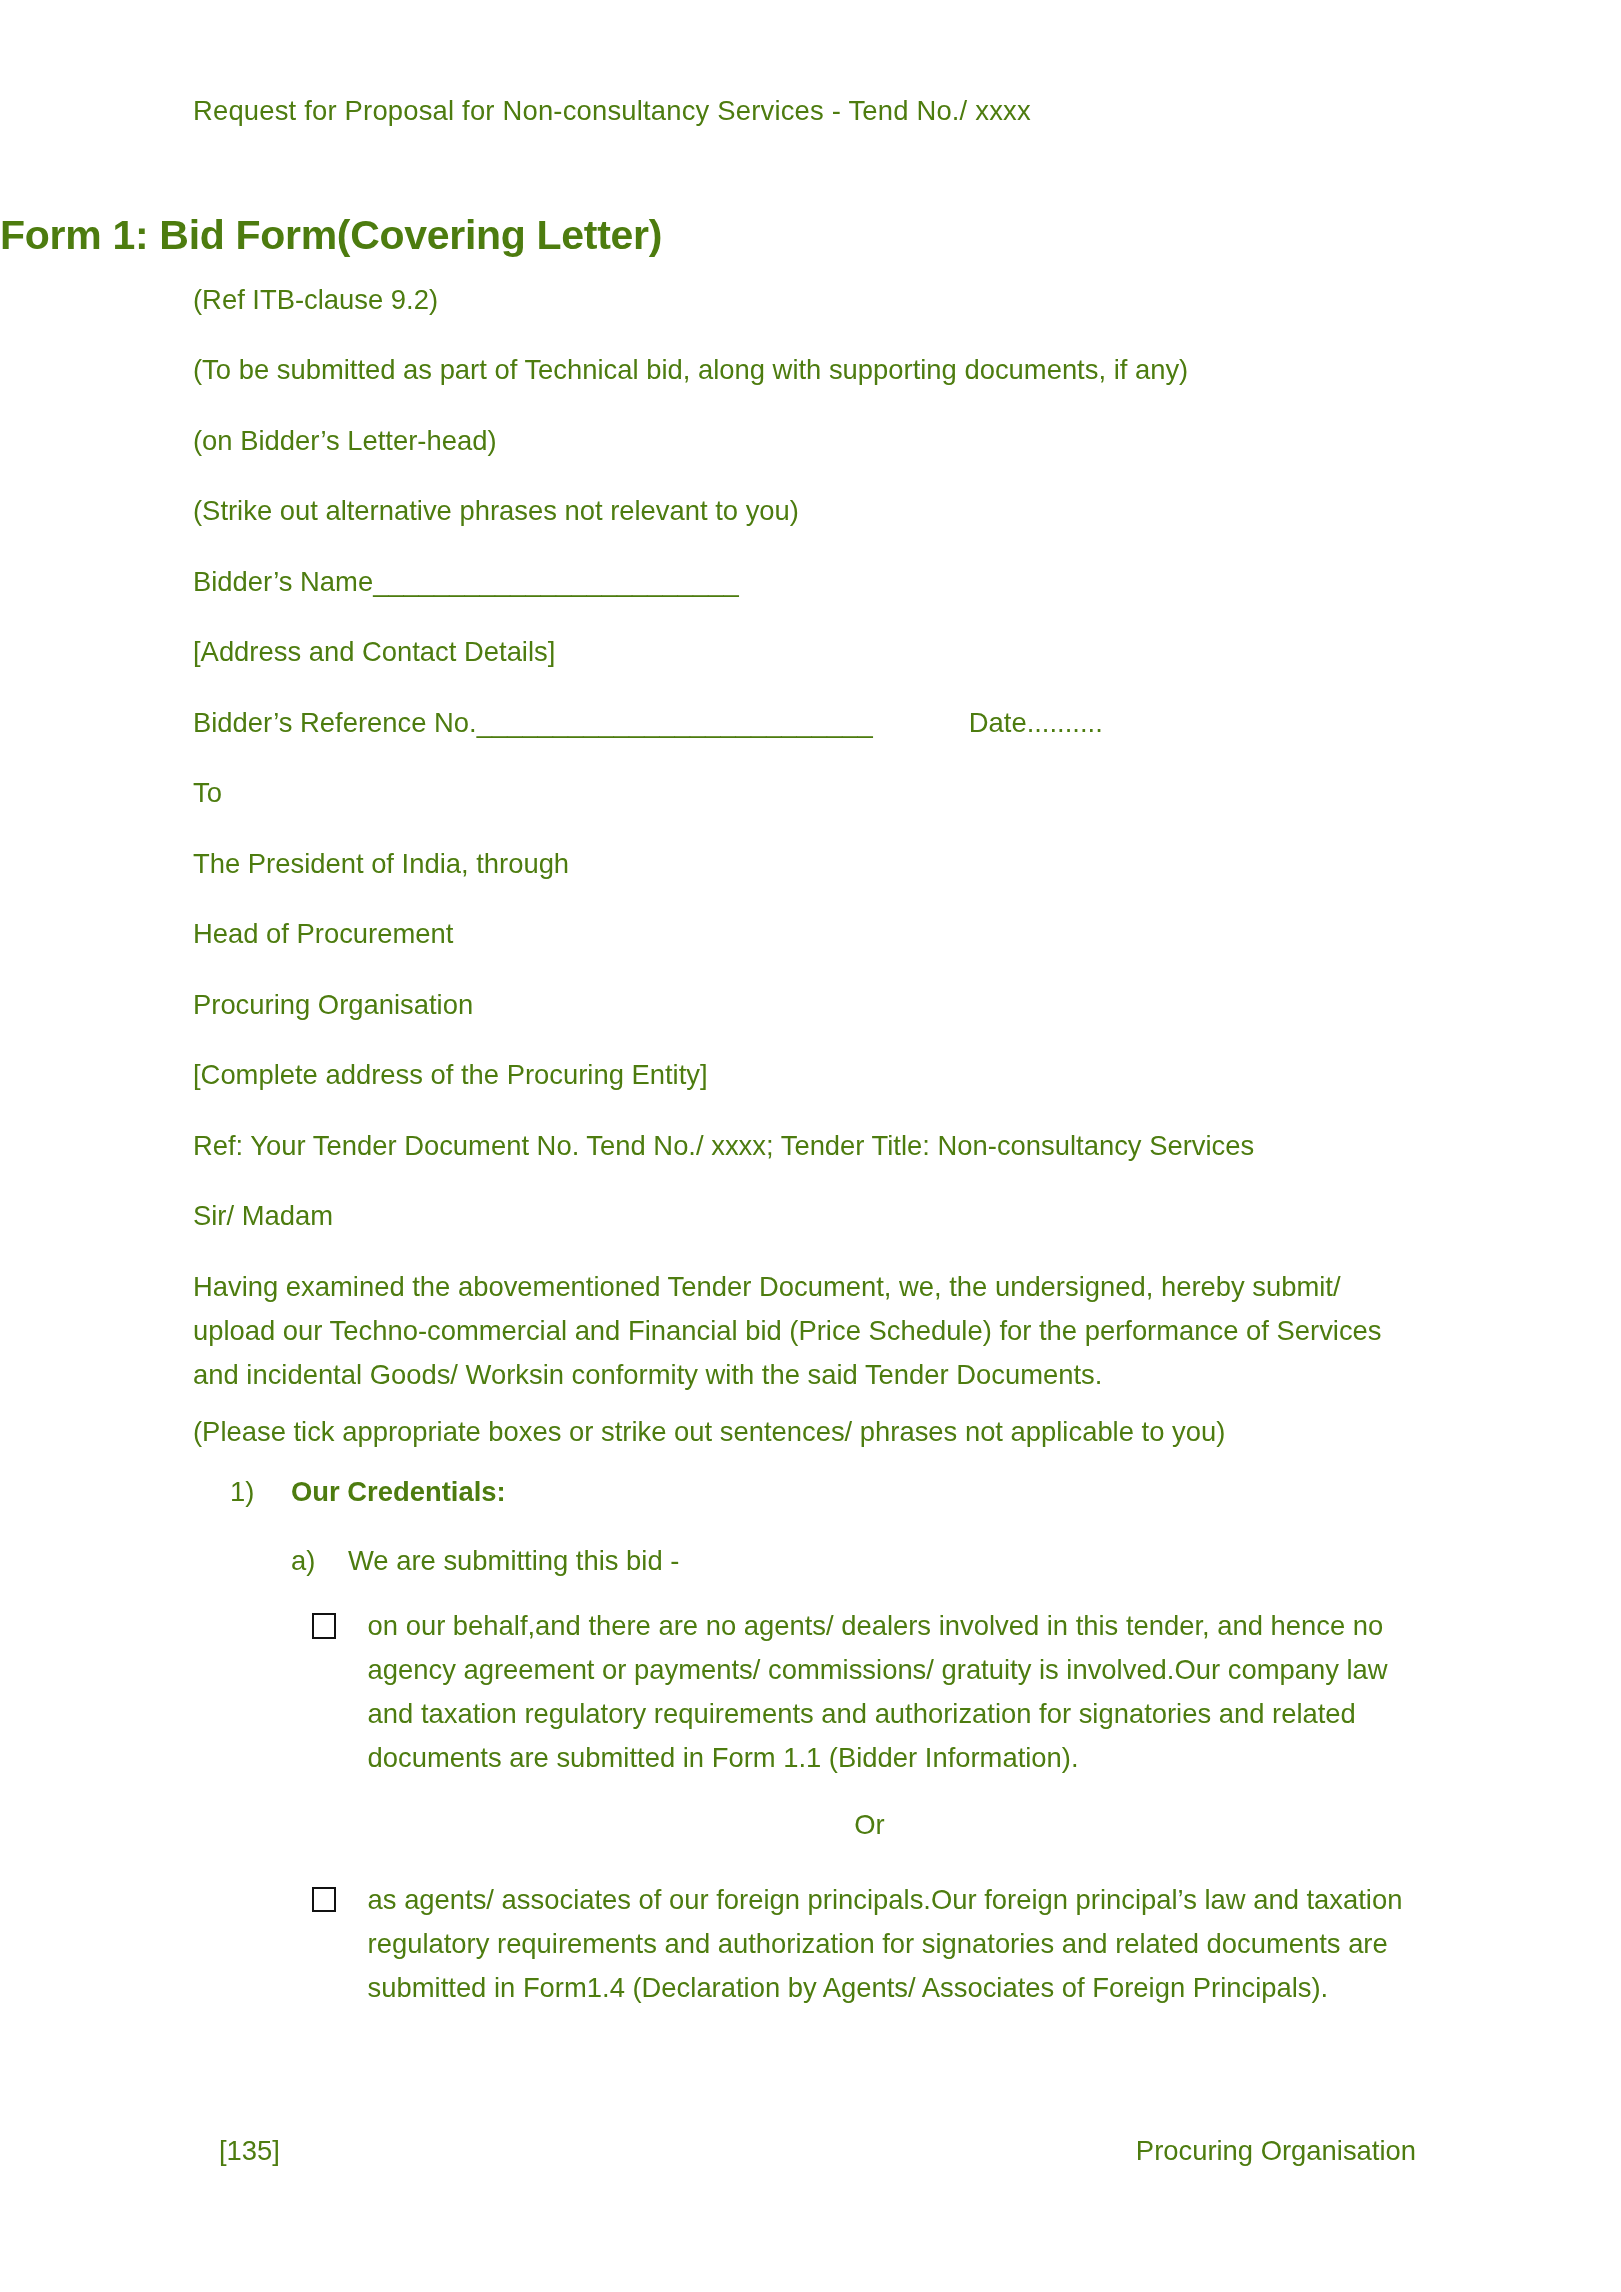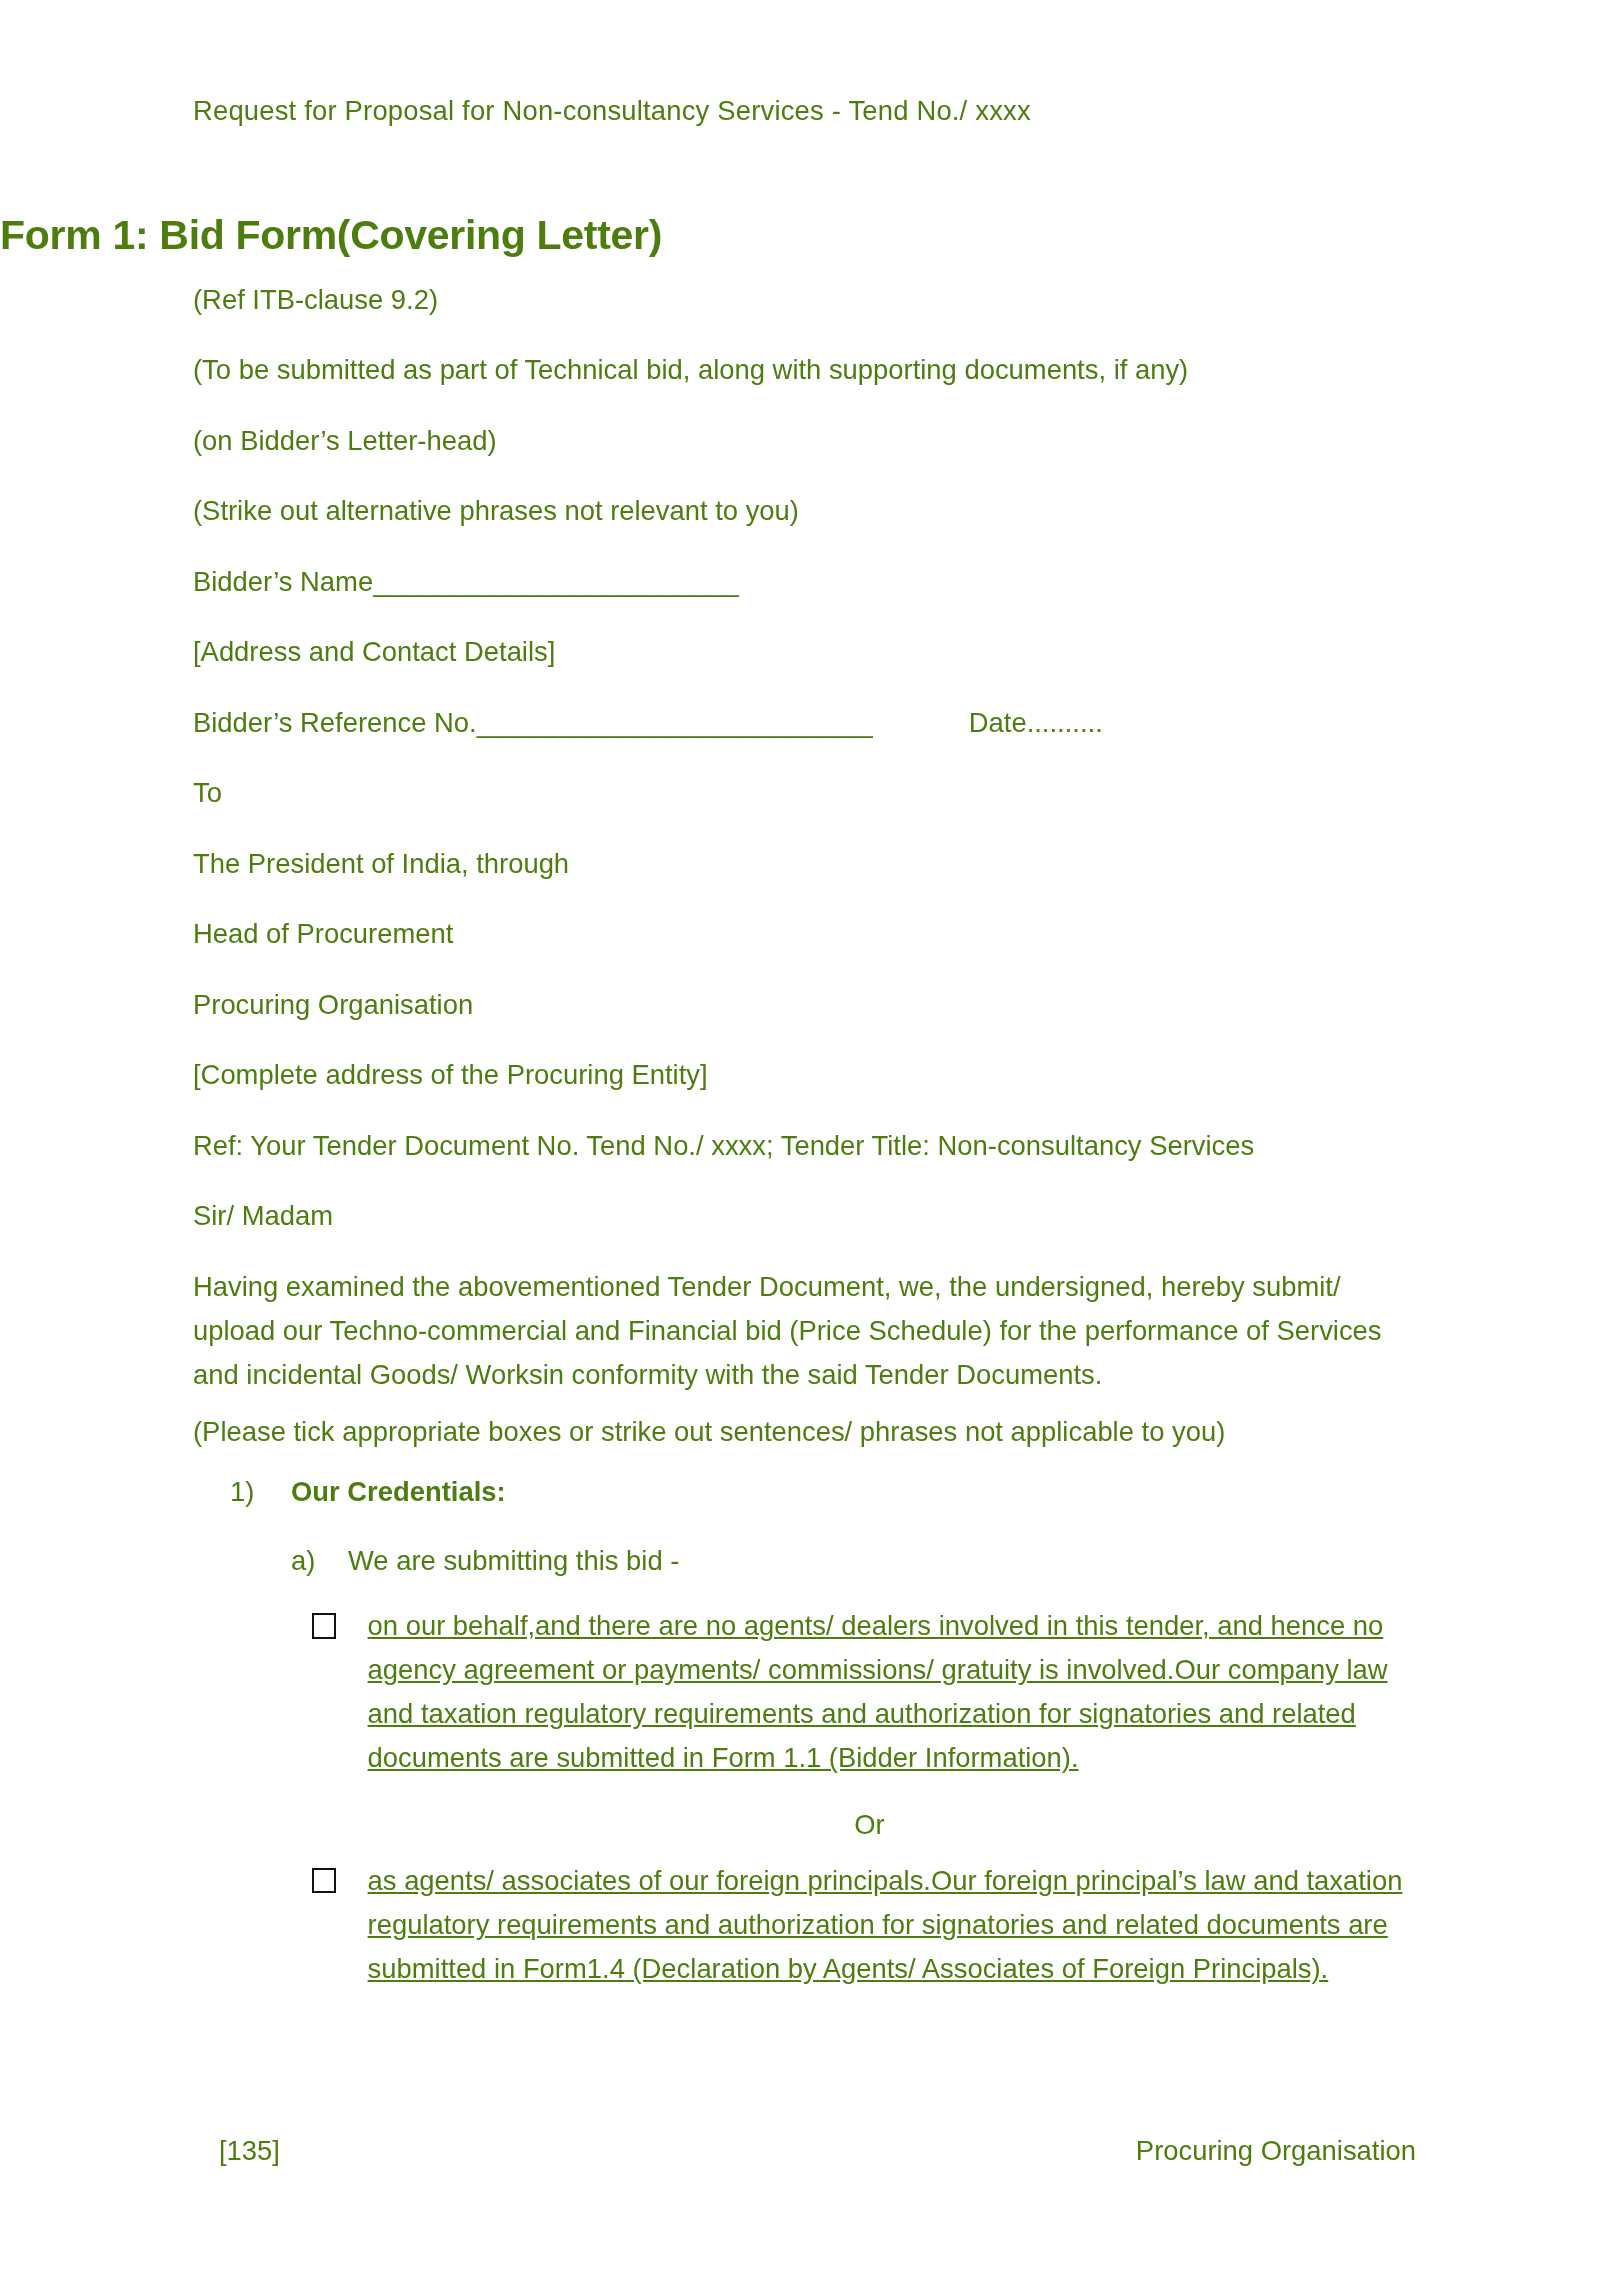--- a/index.html
+++ b/index.html
@@ -35,39 +35,39 @@
   .blank { letter-spacing: 0; }
   .date-label { margin-left: 96px; }
   .para { margin: 0 0 13.7px 0; }
   .para div { line-height: 44px; white-space: pre; }
   p.tick-note { margin-bottom: 16px; }
   .li1 { line-height: 44px; }
   .li1 .num { display: inline-block; margin-left: 37px; width: 61px; }
   .li1 .li-heading { font-weight: bold; }
   .li2 { line-height: 44px; margin-top: 24.5px; }
   .li2 .num { display: inline-block; margin-left: 98px; width: 57px; }
-  .option { display: flex; align-items: flex-start; margin-top: 21.6px; text-decoration: underline; }
+  .option { display: flex; align-items: flex-start; margin-top: 21.6px; }
   .checkbox {
     flex: 0 0 auto;
     display: inline-block;
     width: 19.6px; height: 21.6px;
     border: 2px solid #111;
     margin-left: 119px;
     margin-top: 8.8px;
     background: #fff;
     cursor: pointer;
   }
   .opt-text { margin-left: 32px; }
   .opt-text div { line-height: 44px; white-space: pre; }
   .or-sep {
     width: 1353px;
     text-align: center;
     line-height: 44px;
     margin-top: 22.5px;
-    margin-bottom: 12px;
+    margin-bottom: 31px;
   }
   .option.second { margin-top: 0; }
   .footer {
     position: absolute;
     top: 2129px;
     left: 0;
     width: 1621px;
     line-height: 44px;
   }
   .footer .f-left { position: absolute; left: 219px; top: 0; }

